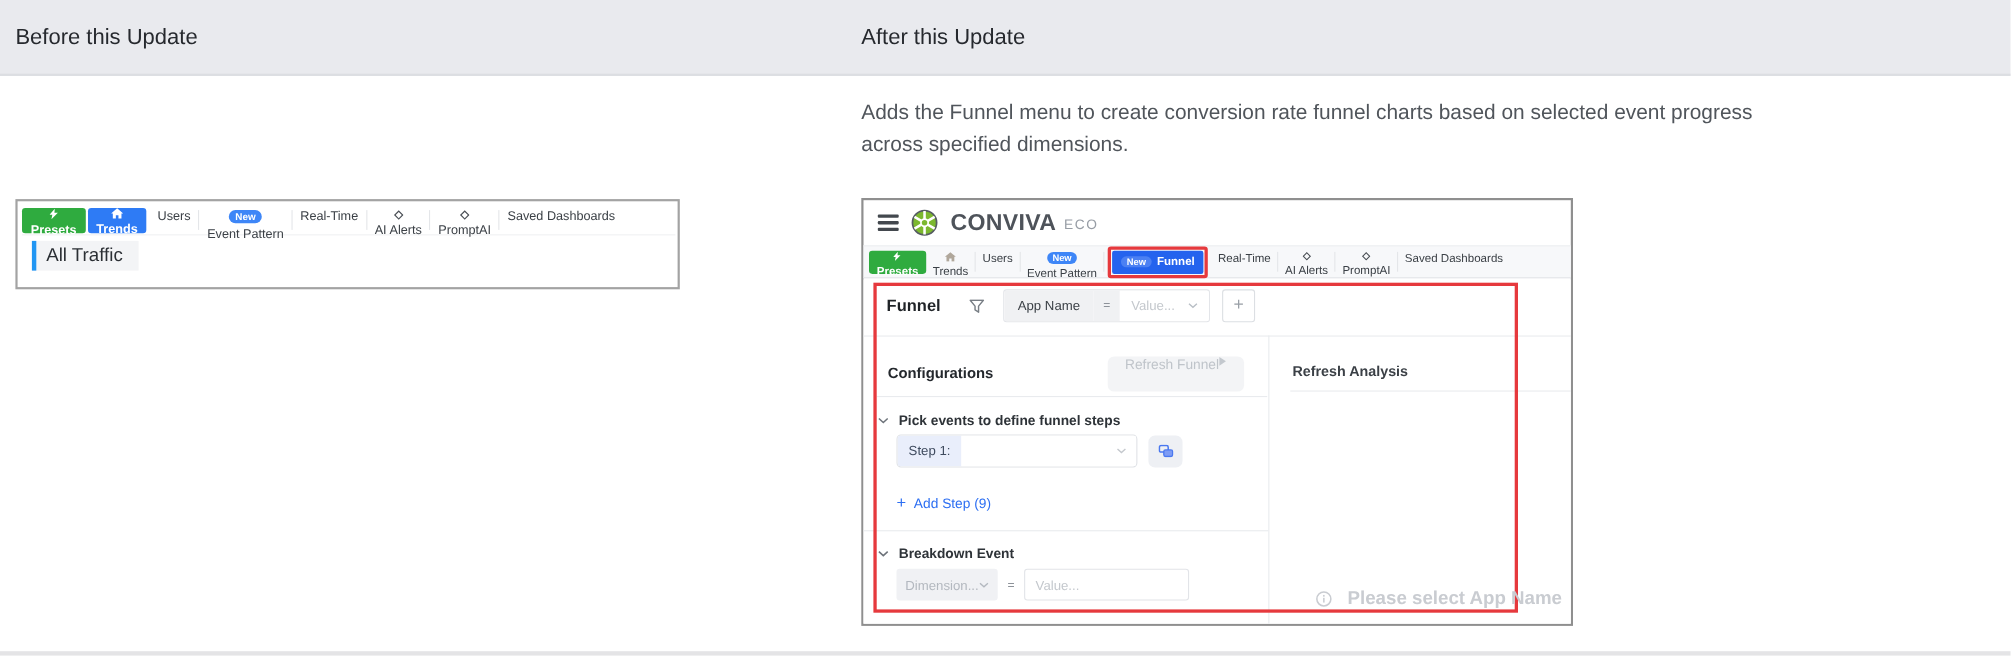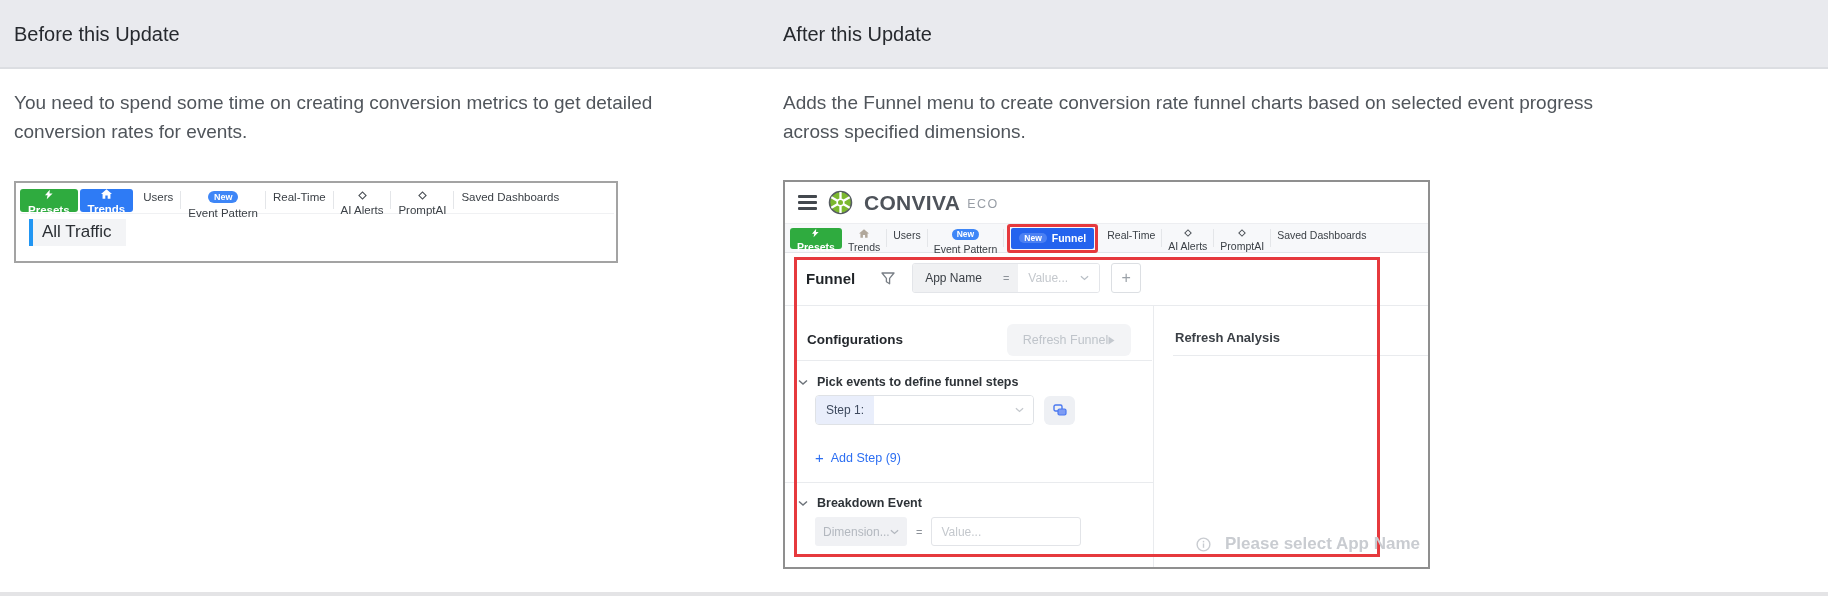--- a/index.html
+++ b/index.html
@@ -59,21 +59,21 @@
   .plus-btn{margin-left:11px;width:28px;height:28px;border:1px solid #dcdfe3;border-radius:3px;
             color:#9aa0a7;font-size:16px;display:flex;align-items:center;justify-content:center;background:#fff;}
   .hline{position:absolute;height:1px;background:#e9ebee;}
   .hl-1{left:0;right:0;top:51px;}
   .hl-2{left:12px;width:355px;top:106px;}
   .hl-3{left:0;width:368px;top:228px;}
   .hl-4{left:388px;right:0;top:101px;}
   .vline{position:absolute;left:368px;top:51px;bottom:0;width:1px;background:#e9ebee;}
   .config-title{position:absolute;left:22px;top:78px;font-size:13.5px;font-weight:bold;color:#24282d;}
   .refresh-btn{position:absolute;left:222px;top:70px;width:124px;height:32px;background:#f3f4f6;border-radius:6px;
-               display:flex;align-items:center;justify-content:center;gap:0;font-size:12.5px;color:#bfc4ca;}
+               display:flex;justify-content:center;gap:0;font-size:12.5px;color:#bfc4ca;}
   .section-head{position:absolute;display:flex;align-items:center;gap:9px;font-size:12.5px;font-weight:bold;color:#2e3338;}
   .sec-pick{left:13px;top:121px;}
   .sec-breakdown{left:13px;top:242px;}
   .step-row{position:absolute;left:30px;top:141px;display:flex;align-items:center;}
   .step-select{display:flex;width:219px;height:30px;border:1px solid #dfe2e6;border-radius:4px;overflow:hidden;box-sizing:border-box;}
   .step-label{background:#e9eefb;display:flex;align-items:center;padding:14px 10px;font-size:12px;color:#3e4a5e;}
   .step-value{flex:1;background:#fff;display:flex;align-items:center;justify-content:flex-end;padding-right:9px;}
   .branch-btn{margin-left:10px;width:31px;height:29px;background:#eef0f4;border-radius:6px;
               display:flex;align-items:center;justify-content:center;}
   .add-step{position:absolute;left:30px;top:196px;display:flex;align-items:center;gap:7px;
@@ -95,21 +95,20 @@
 </style>
 </head>
 <body>
 
 <div class="page">
 
   <div class="thead"></div>
   <div class="th th-before">Before this Update</div>
   <div class="th th-after">After this Update</div>
 
-  <div class="desc desc-before">You need to spend some time on creating conversion metrics to get detailed conversion rates for events.</div>
 
   <div class="shot shot-before">
     <div class="sb-nav">
       <div class="ntab ntab-chip chip-green">
         <span>
             <svg width="8" height="11" viewBox="0 0 10 12">
               <path d="M6 0 L0 7 H3.2 L2.2 12 L9.5 4.6 H5.6 Z" fill="#fff"></path>
             </svg>
           </span>
         <span>Presets</span>

